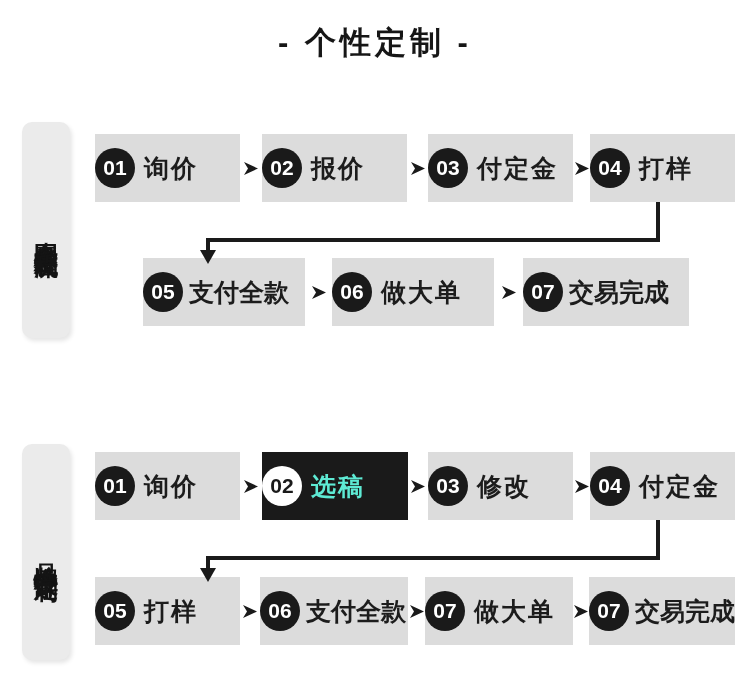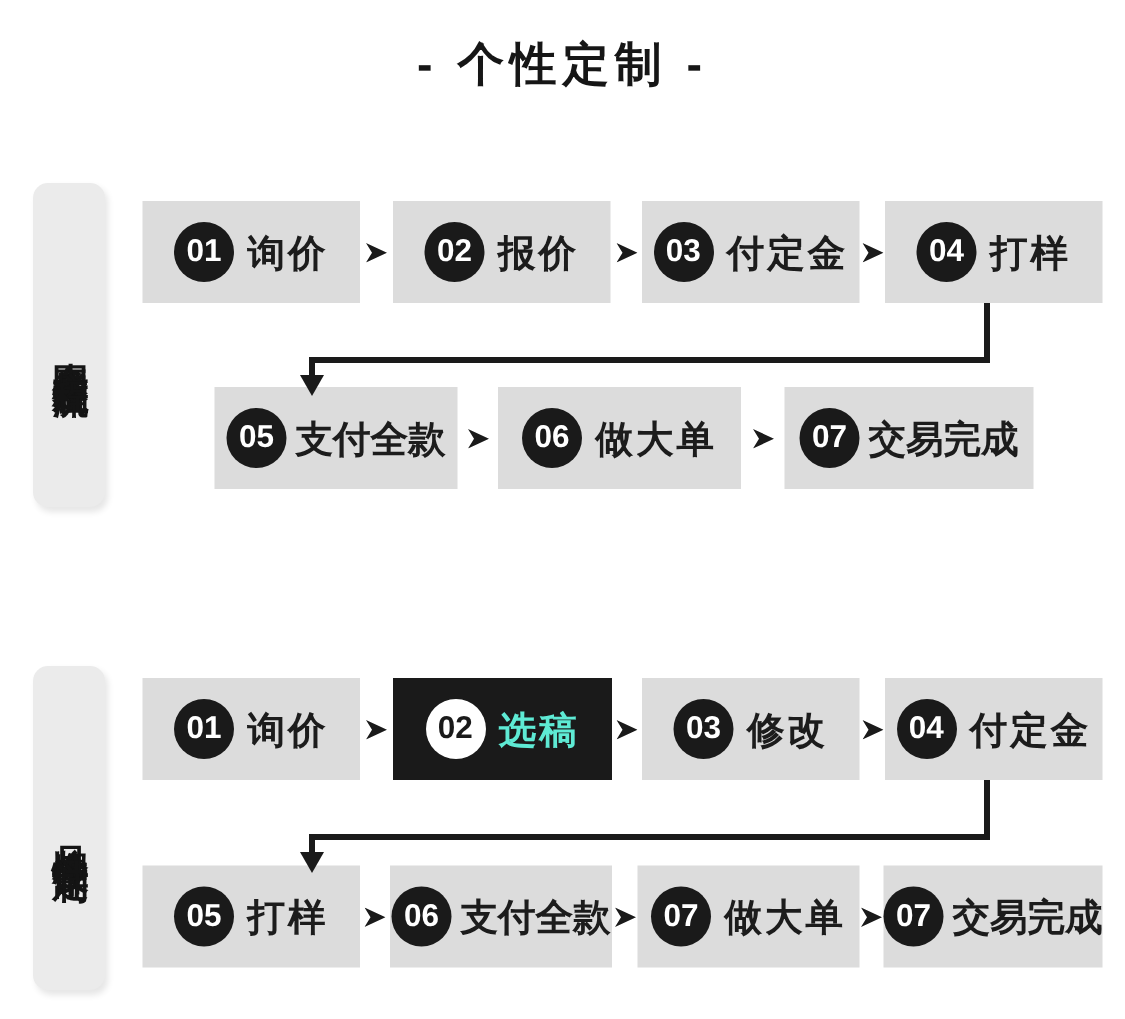--- a/index.html
+++ b/index.html
@@ -18,21 +18,21 @@
     display:flex; align-items:center; justify-content:center;
     box-shadow:2px 3px 4px rgba(0,0,0,0.10);
   }
   .side-label span {
     writing-mode:vertical-rl; text-orientation:upright;
     font-size:24px; font-weight:700; color:#141414;
     letter-spacing:2px; line-height:1;
   }
   .step {
     position:absolute; height:68px; background:#dcdcdc;
-    display:flex; align-items:center; justify-content:center; gap:9px;
+    display:flex; align-items:center; justify-content:flex-start; gap:9px;
   }
   .step .badge {
     flex:0 0 auto; width:40px; height:40px; border-radius:50%;
     background:#1a1a1a; color:#ffffff;
     display:flex; align-items:center; justify-content:center;
     font-size:21px; font-weight:700;
   }
   .step .step-label {
     font-size:25px; font-weight:700; color:#1c1c1c;
     letter-spacing:2px; white-space:nowrap;

